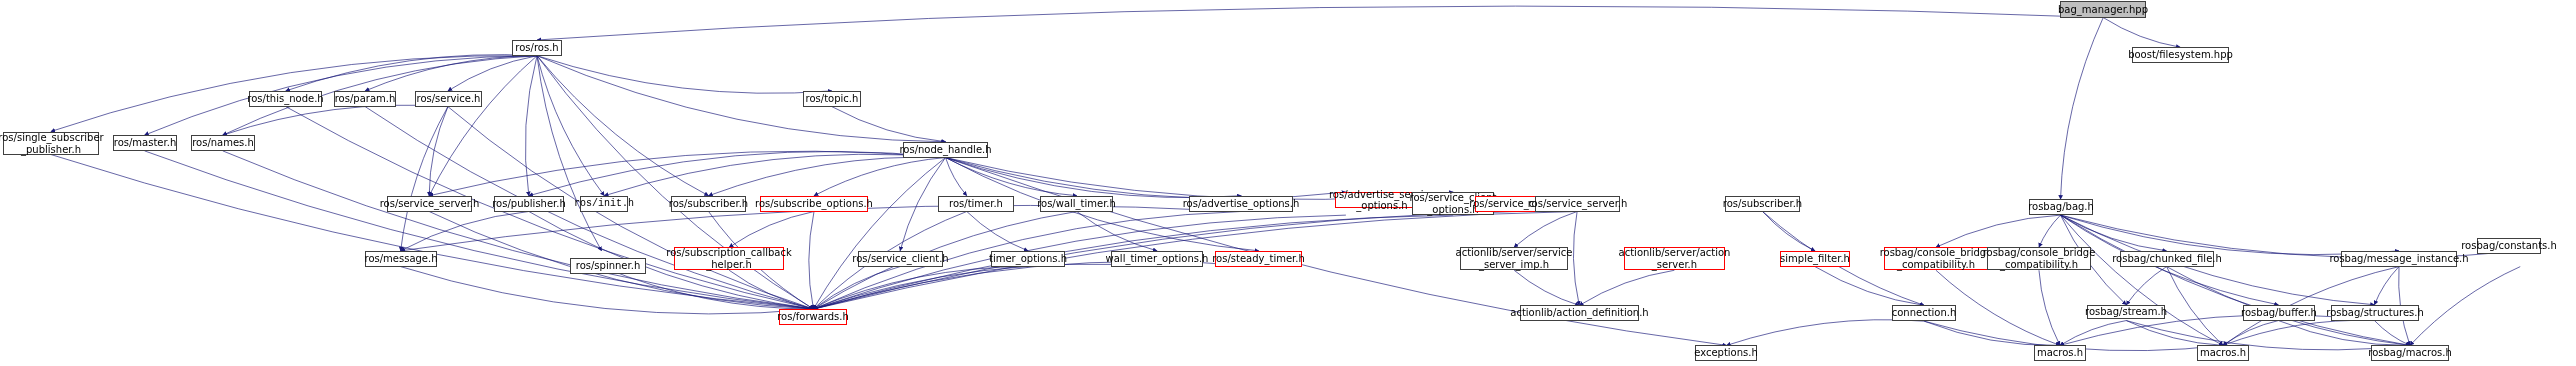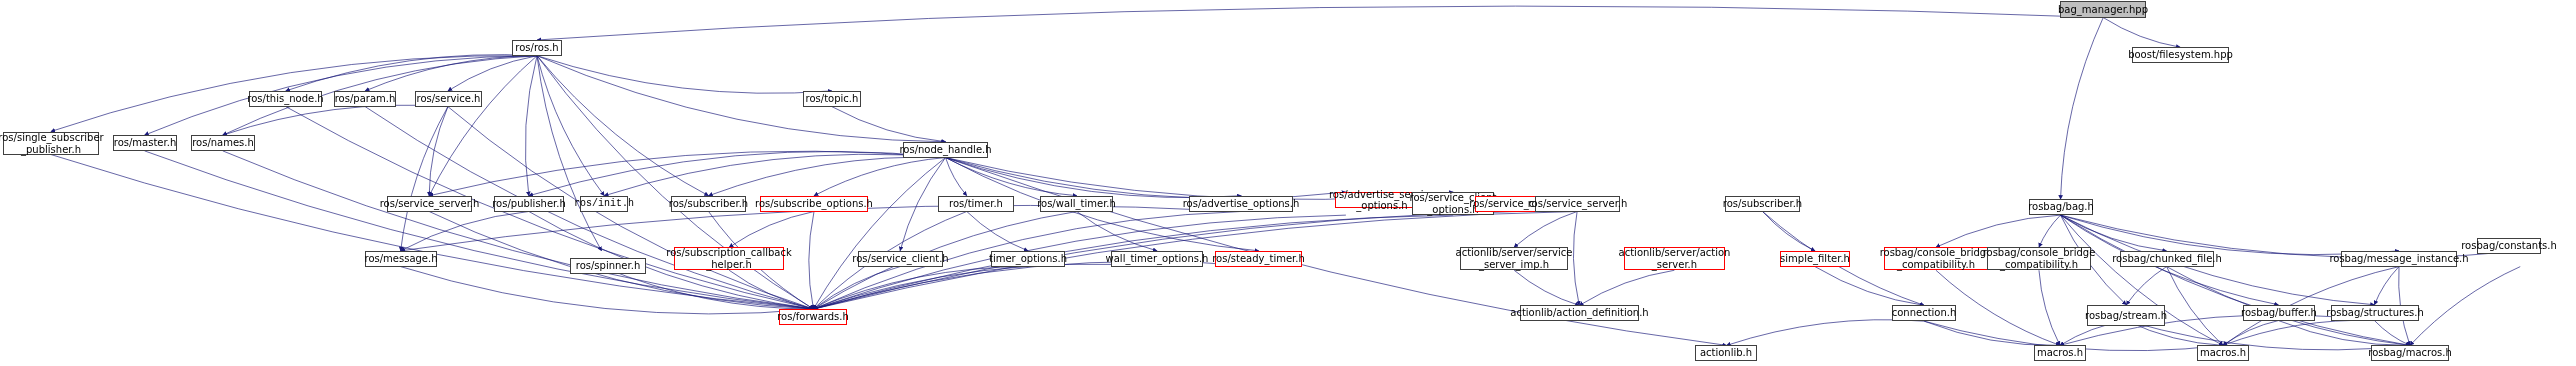--- a/index.html
+++ b/index.html
@@ -193,22 +193,22 @@
       <div class="node red" style="left: 1884px; top: 247px; width: 104px; height: 23px;">rosbag/console_bridge
 _compatibility.h</div>
       <div class="node" style="left: 1987px; top: 247px; width: 104px; height: 23px;">rosbag/console_bridge
 _compatibility.h</div>
       <div class="node" style="left: 2120px; top: 251px; width: 94px; height: 15.8px;">rosbag/chunked_file.h</div>
       <div class="node" style="left: 2341px; top: 251px; width: 116px; height: 15.8px;">rosbag/message_instance.h</div>
       <div class="node" style="left: 2477px; top: 238px; width: 64px; height: 15.8px; text-align: center;">rosbag/constants.h</div>
       <div class="node red" style="left: 779px; top: 309px; width: 68px; height: 15.8px;">ros/forwards.h</div>
       <div class="node" style="left: 1520px; top: 305px; width: 119px; height: 15.8px;">actionlib/action_definition.h</div>
       <div class="node" style="left: 1892px; top: 305px; width: 64px; height: 15.8px;">connection.h</div>
-      <div class="node" style="left: 2087px; top: 305px; width: 78px; height: 21px;">rosbag/stream.h</div>
+      <div class="node" style="left: 2087px; top: 305px; width: 78px; height: 14px;">rosbag/stream.h</div>
       <div class="node" style="left: 2243px; top: 305px; width: 72px; height: 15.8px;">rosbag/buffer.h</div>
       <div class="node" style="left: 2331px; top: 305px; width: 88px; height: 15.8px;">rosbag/structures.h</div>
-      <div class="node" style="left: 1695px; top: 345px; width: 62px; height: 15.8px;">actionlib.h</div>
+      <div class="node" style="left: 1695px; top: 345px; width: 62px; height: 15.8px;">exceptions.h</div>
       <div class="node" style="left: 2034px; top: 345px; width: 52px; height: 15.8px;">macros.h</div>
       <div class="node" style="left: 2197px; top: 345px; width: 52px; height: 15.8px;">macros.h</div>
       <div class="node" style="left: 2371px; top: 345px; width: 78px; height: 15.8px;">rosbag/macros.h</div>
     </div>
 </div>
 
 
 </body></html>

